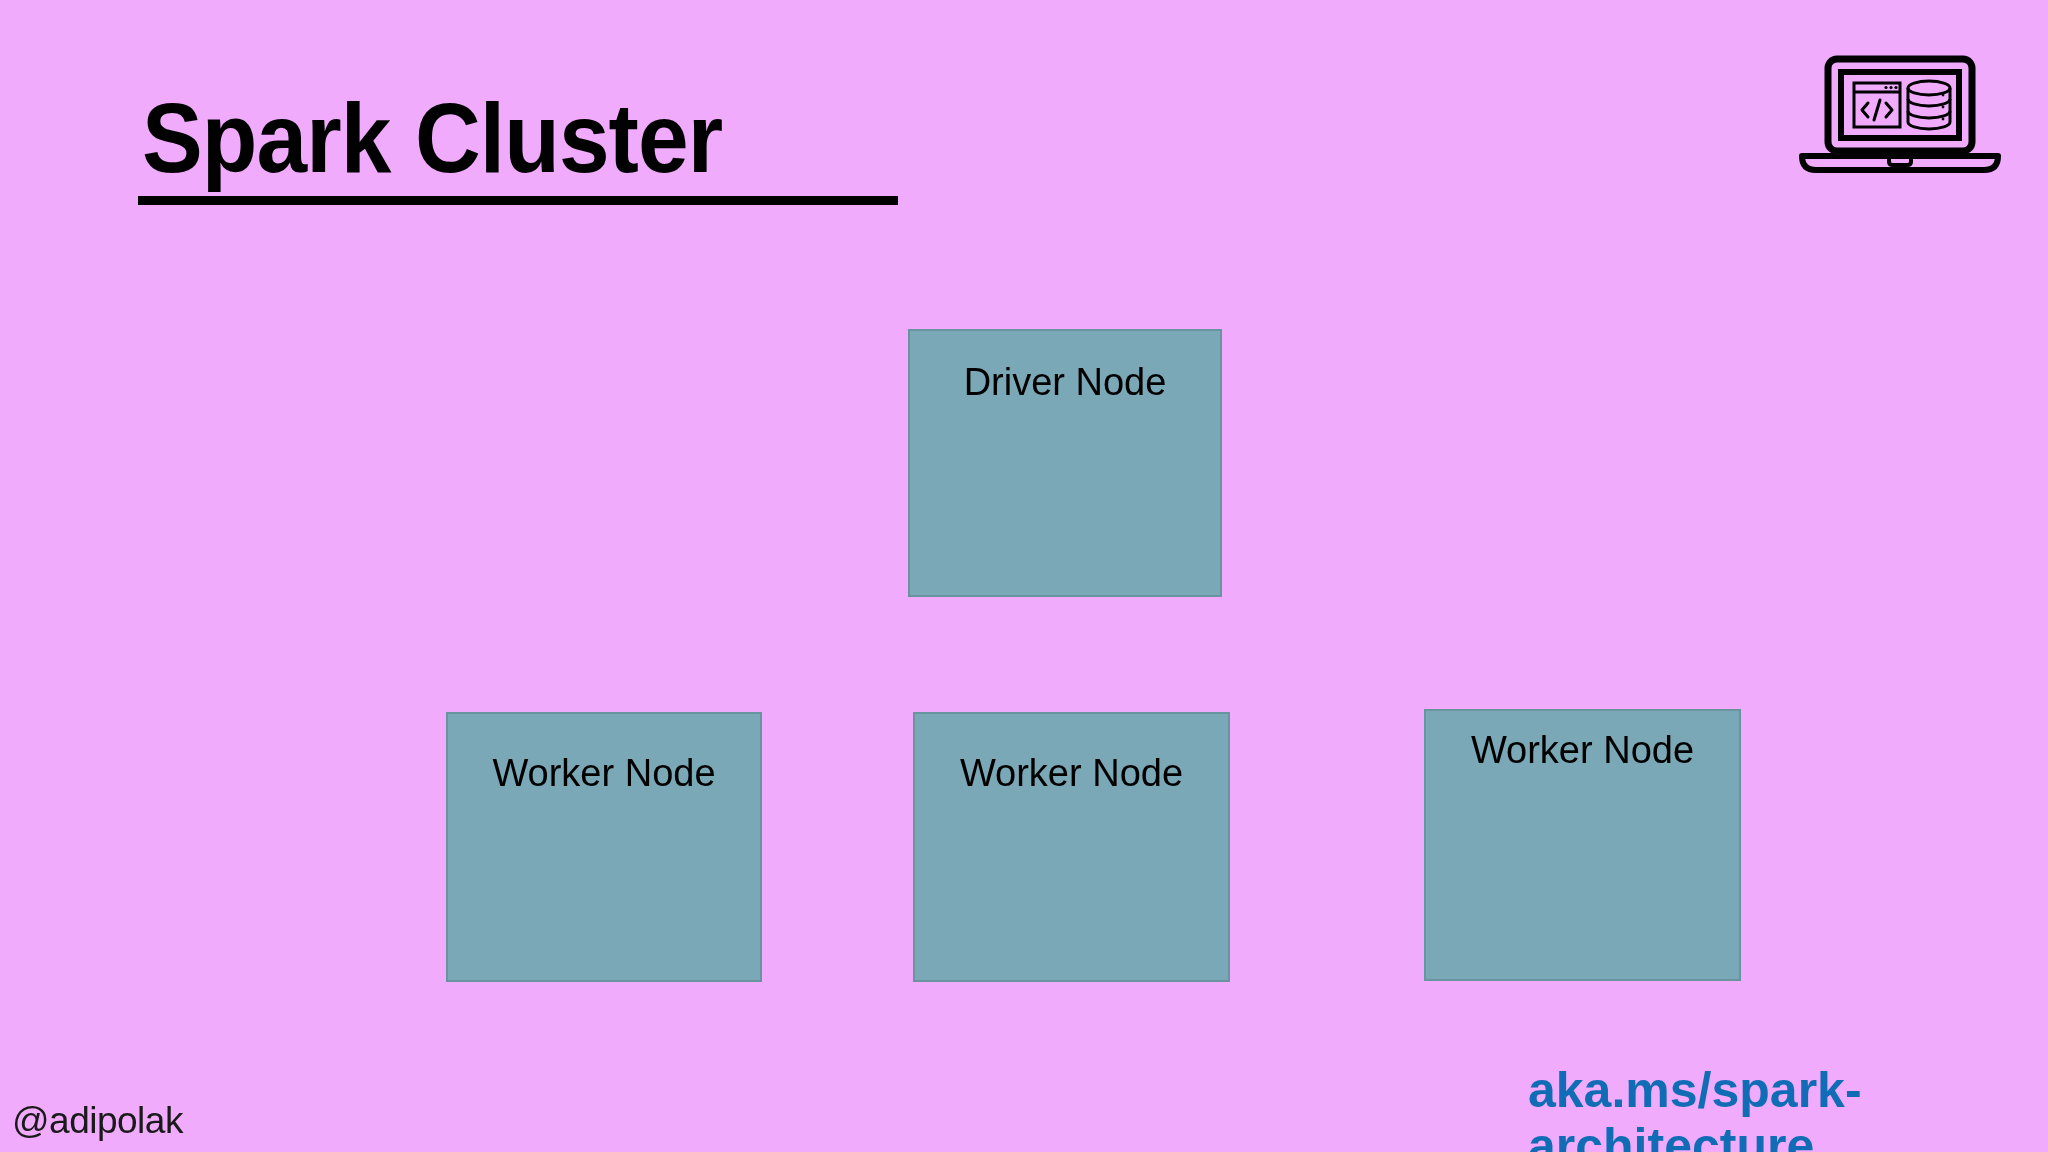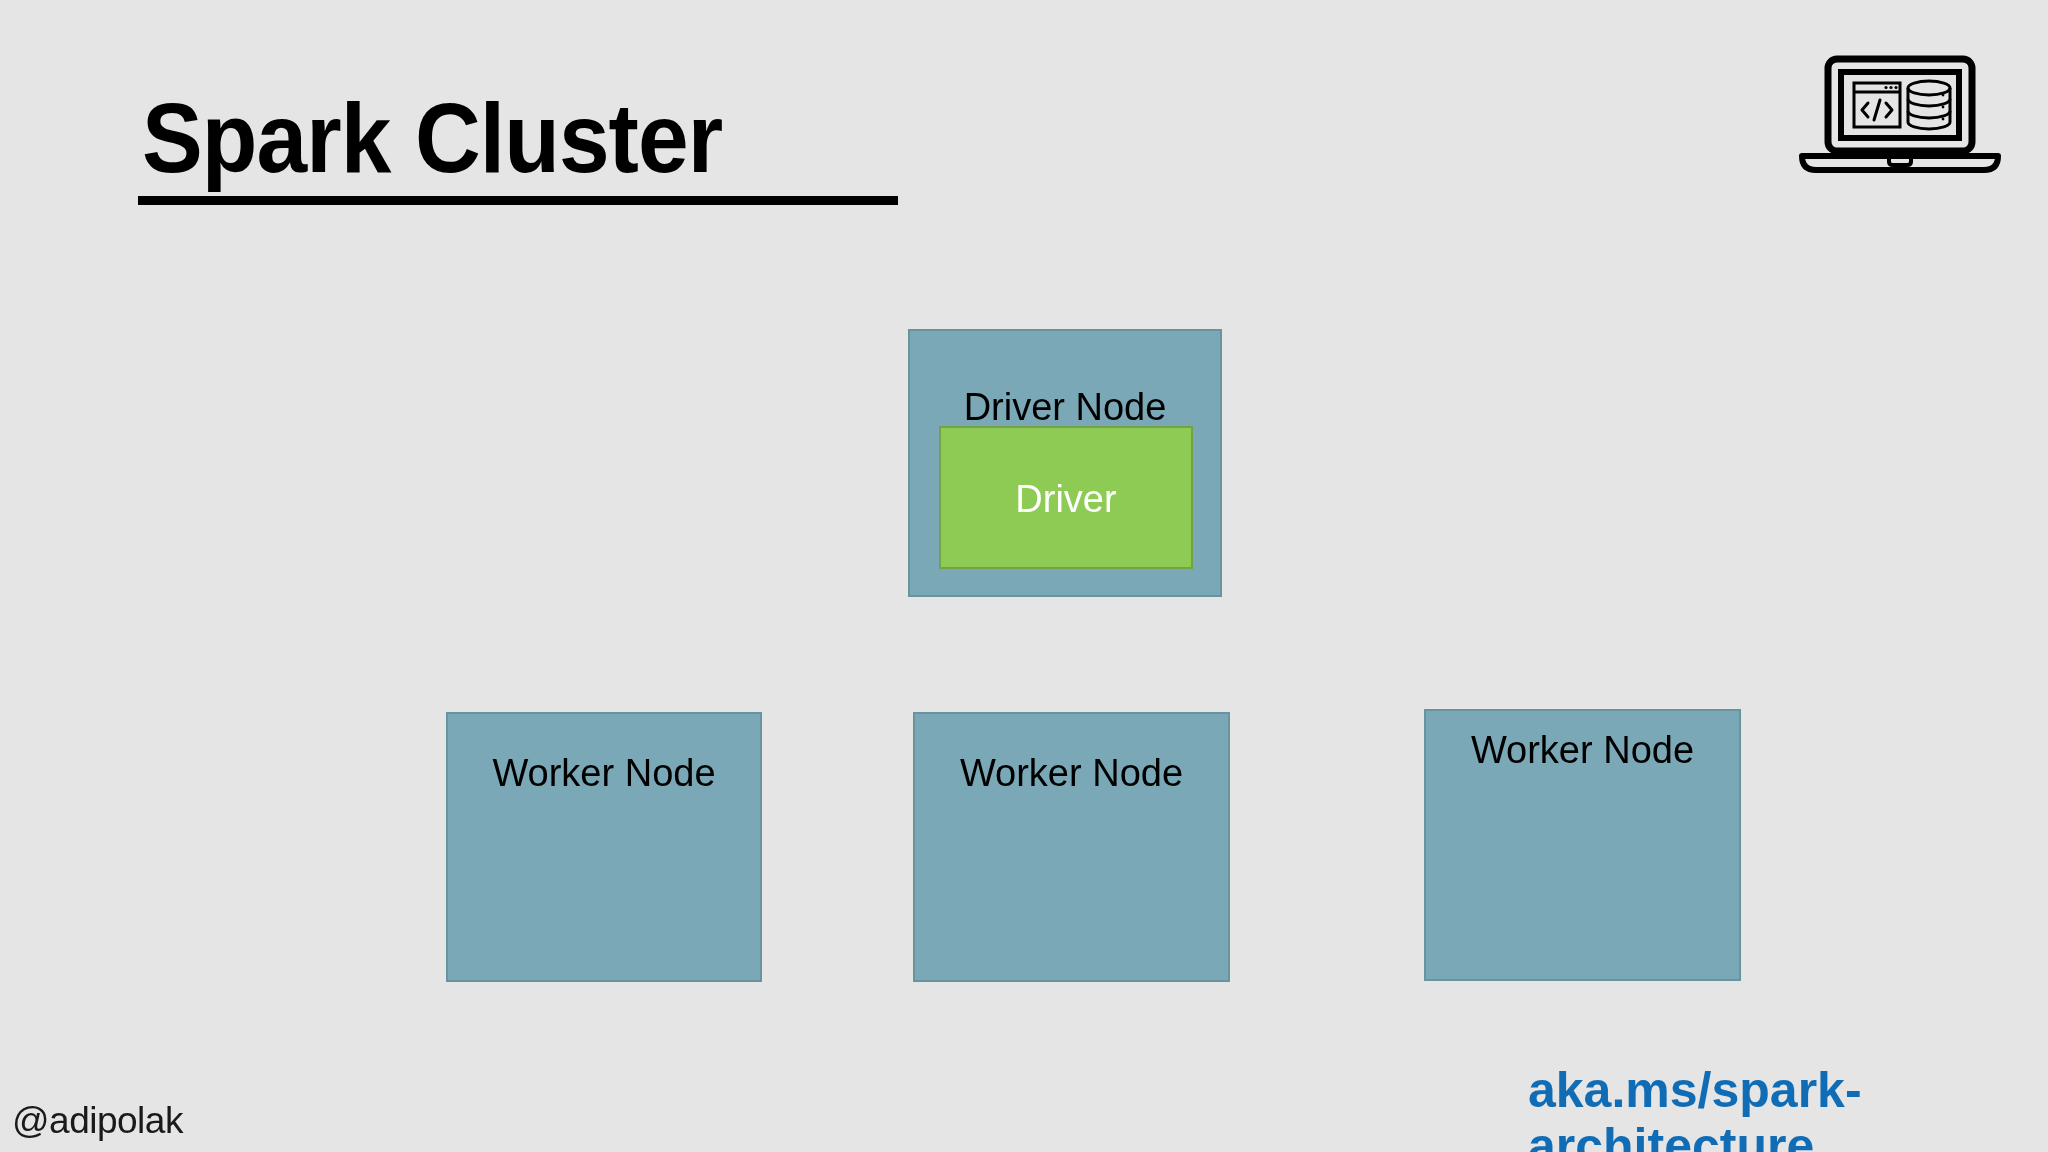--- a/index.html
+++ b/index.html
@@ -11,21 +11,21 @@
     width: 2048px;
     height: 1152px;
     position: relative;
     overflow: hidden;
     font-family: "Liberation Sans", sans-serif;
     -webkit-font-smoothing: antialiased;
   }
   .slide {
     position: absolute;
     inset: 0;
-    background: #e5e5e5;
+    background: #f0abfc;
   }
 
   
   .title {
     position: absolute;
     left: 142px;
     top: 86px;
     font-family: "Liberation Sans", sans-serif;
     font-weight: bold;
     font-size: 99px;
@@ -72,21 +72,21 @@
     font-weight: normal;
     letter-spacing: 0px;
   }
 
   #driver-node {
     left: 908px;
     top: 329px;
     width: 314px;
     height: 268px;
   }
-  #driver-node .node-label { top: 55px; }
+  #driver-node .node-label { top: 30px; }
 
   .inner-box {
     position: absolute;
     left: 29px;
     top: 95px;
     width: 254px;
     height: 143px;
     background: #8ecb55;
     border: 2px solid #72a346;
     box-sizing: border-box;
@@ -187,23 +187,20 @@
         <path d="M116 56 A21 7 0 0 0 158 56"></path>
         <circle cx="151" cy="40" r="1.4" fill="#000000" stroke="none"></circle>
         <circle cx="151" cy="52" r="1.4" fill="#000000" stroke="none"></circle>
         <circle cx="151" cy="64" r="1.4" fill="#000000" stroke="none"></circle>
       </g>
     </svg>
   </div>
 
   <div class="node-box" id="driver-node">
     <div class="node-label">Driver Node</div>
-    <div class="inner-box">
-      <div class="inner-label">Driver</div>
-    </div>
   </div>
 
   <div class="node-box" id="worker-node-1">
     <div class="node-label">Worker Node</div>
   </div>
 
   <div class="node-box" id="worker-node-2">
     <div class="node-label">Worker Node</div>
   </div>
 

